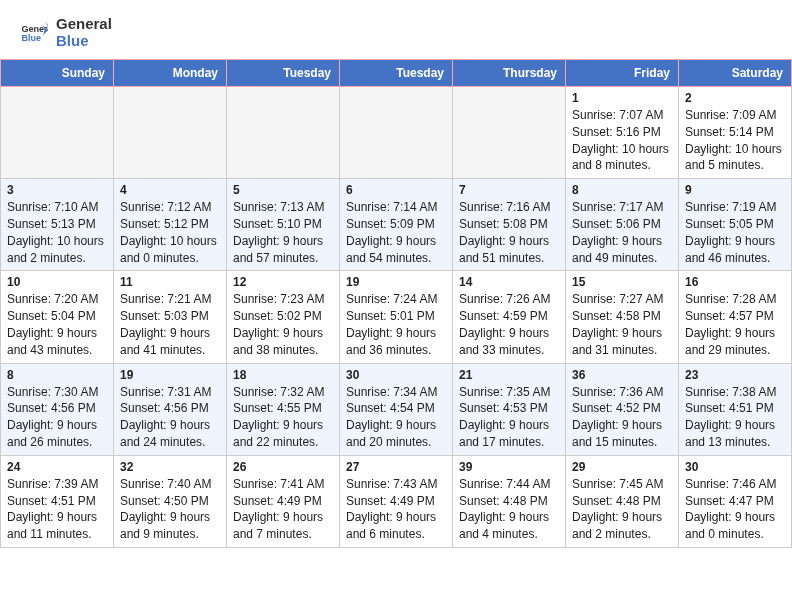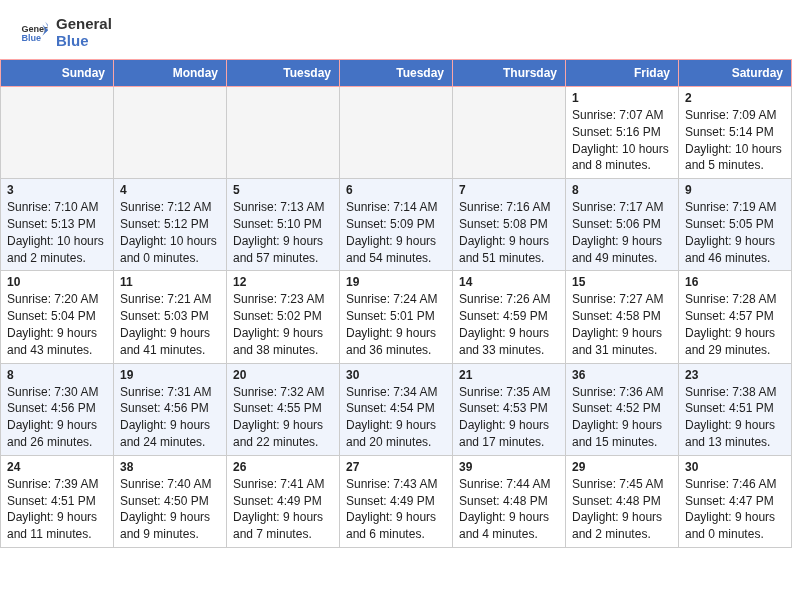--- a/index.html
+++ b/index.html
@@ -210,21 +210,21 @@
       <tr>
         <td>
           <span class="day-number">8</span>
           <div class="day-info">Sunrise: 7:30 AM<br>Sunset: 4:56 PM<br>Daylight: 9 hours and 26 minutes.</div>
         </td>
         <td>
           <span class="day-number">19</span>
           <div class="day-info">Sunrise: 7:31 AM<br>Sunset: 4:56 PM<br>Daylight: 9 hours and 24 minutes.</div>
         </td>
         <td>
-          <span class="day-number">20</span>
+          <span class="day-number">18</span>
           <div class="day-info">Sunrise: 7:32 AM<br>Sunset: 4:55 PM<br>Daylight: 9 hours and 22 minutes.</div>
         </td>
         <td>
           <span class="day-number">30</span>
           <div class="day-info">Sunrise: 7:34 AM<br>Sunset: 4:54 PM<br>Daylight: 9 hours and 20 minutes.</div>
         </td>
         <td>
           <span class="day-number">21</span>
           <div class="day-info">Sunrise: 7:35 AM<br>Sunset: 4:53 PM<br>Daylight: 9 hours and 17 minutes.</div>
         </td>
@@ -236,21 +236,21 @@
           <span class="day-number">23</span>
           <div class="day-info">Sunrise: 7:38 AM<br>Sunset: 4:51 PM<br>Daylight: 9 hours and 13 minutes.</div>
         </td>
       </tr>
       <tr>
         <td>
           <span class="day-number">24</span>
           <div class="day-info">Sunrise: 7:39 AM<br>Sunset: 4:51 PM<br>Daylight: 9 hours and 11 minutes.</div>
         </td>
         <td>
-          <span class="day-number">38</span>
+          <span class="day-number">32</span>
           <div class="day-info">Sunrise: 7:40 AM<br>Sunset: 4:50 PM<br>Daylight: 9 hours and 9 minutes.</div>
         </td>
         <td>
           <span class="day-number">26</span>
           <div class="day-info">Sunrise: 7:41 AM<br>Sunset: 4:49 PM<br>Daylight: 9 hours and 7 minutes.</div>
         </td>
         <td>
           <span class="day-number">27</span>
           <div class="day-info">Sunrise: 7:43 AM<br>Sunset: 4:49 PM<br>Daylight: 9 hours and 6 minutes.</div>
         </td>

